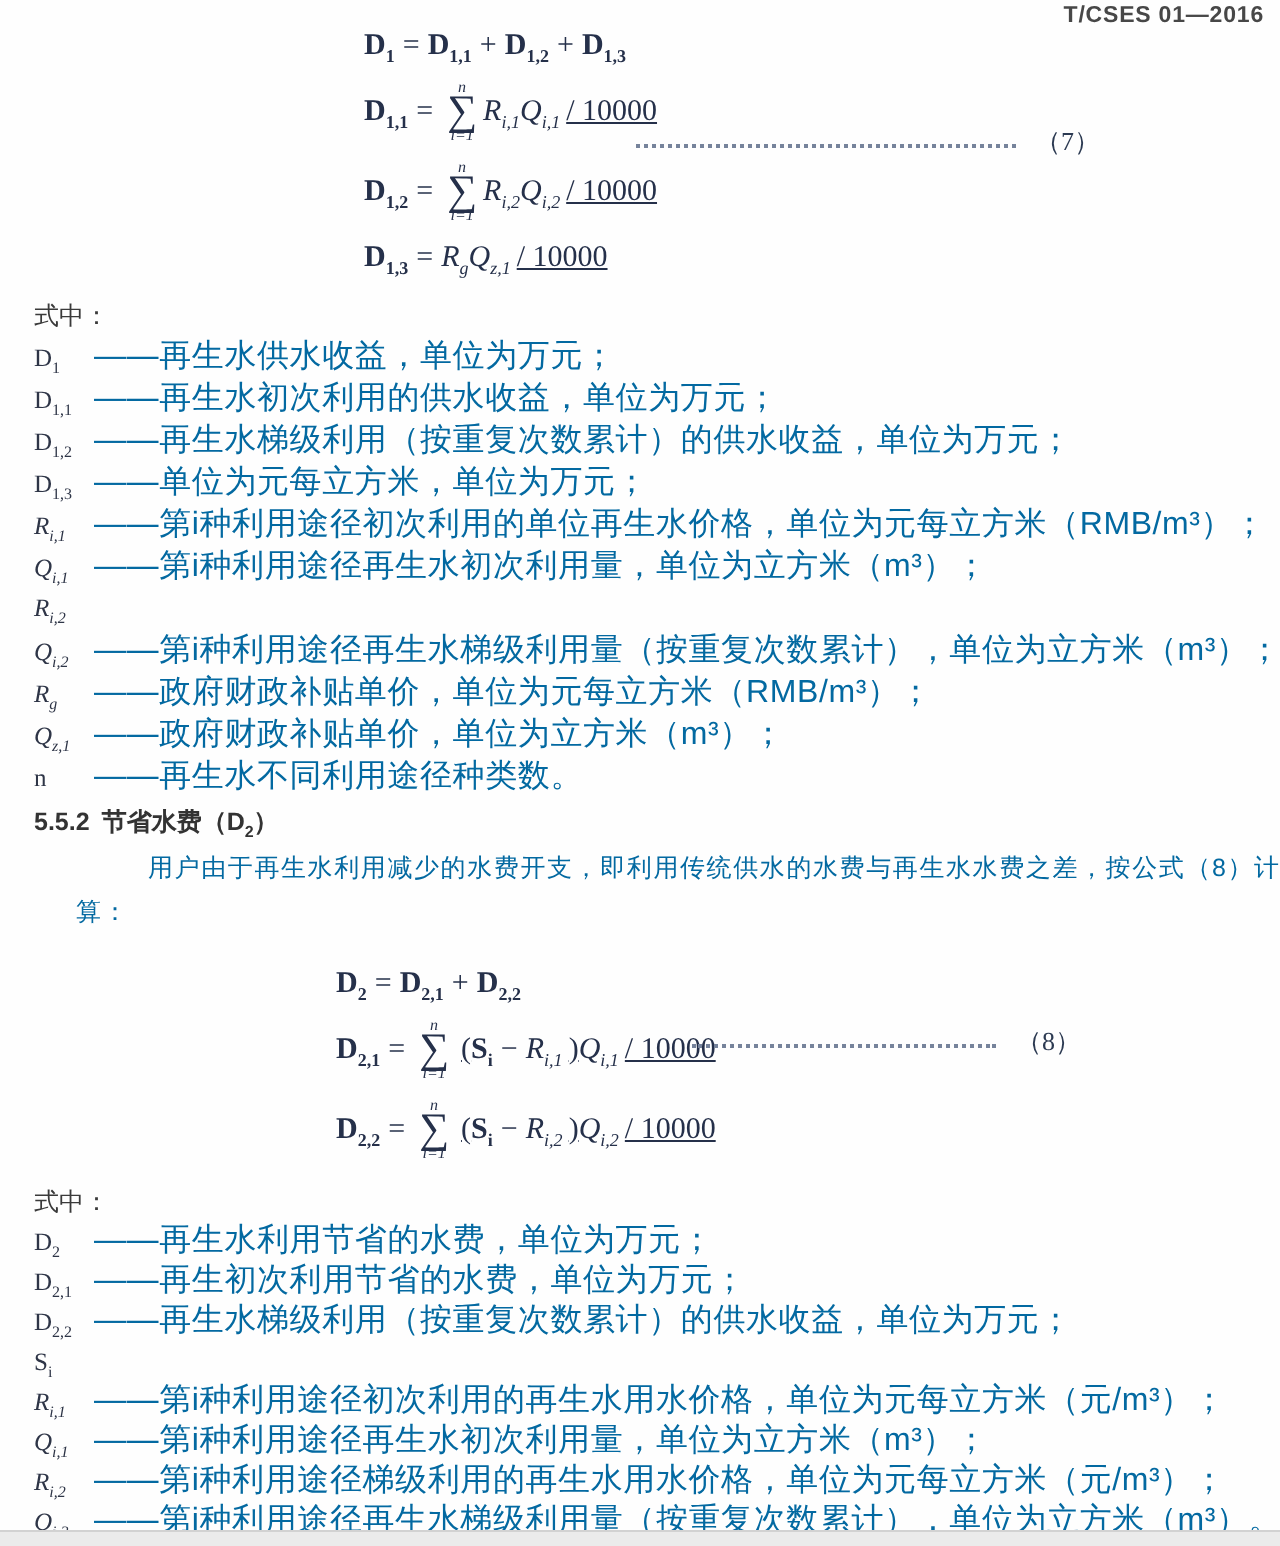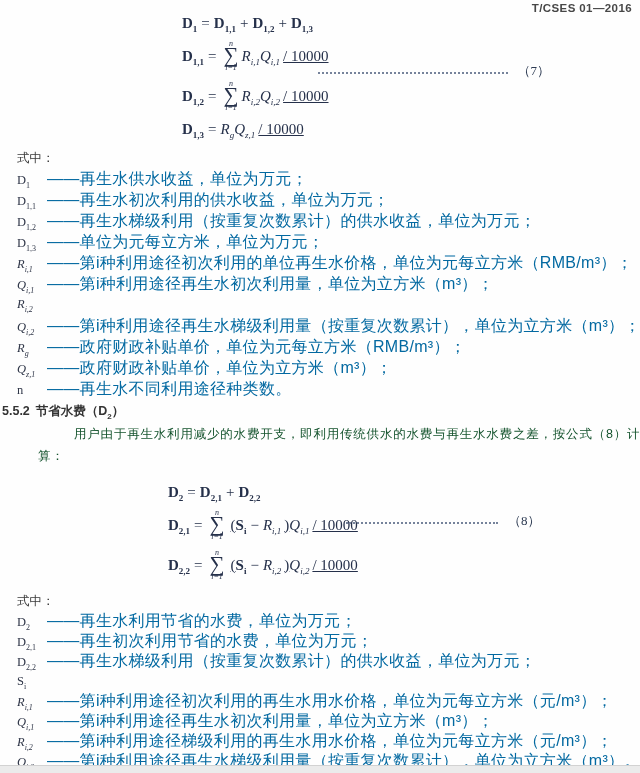--- a/index.html
+++ b/index.html
@@ -49,26 +49,26 @@
   
   .def-list{margin-left:17px;}
   .def-row{display:flex;align-items:baseline;height:21px;line-height:21px;white-space:nowrap;}
   .def-list2 .def-row{height:20px;line-height:20px;}
   .term{flex:none;width:30px;font-family:"Liberation Serif","DejaVu Serif",serif;
     font-size:12.5px;color:#2e3547;}
   .term-i{font-style:italic;}
   .term sub{font-size:8px;line-height:0;}
   .dtext{font-size:16px;color:#0369a1;letter-spacing:0.3px;}
   
-  .sec-heading{margin:2px 0 0 2px;height:20px;line-height:20px;
+  .sec-heading{margin:2px 0 0 17px;height:20px;line-height:20px;
     font-size:12.5px;font-weight:bold;color:#333;}
   .sec-heading sub{font-size:8px;}
   .sec-num{margin-right:6px;}
   
-  .para{margin:2px 0 0 38px;font-size:12.5px;color:#14532d;letter-spacing:0.8px;}
+  .para{margin:2px 0 0 38px;font-size:12.5px;color:#0369a1;letter-spacing:0.8px;}
   .para .p-line{height:22px;line-height:22px;white-space:nowrap;}
   .para .p-line.indent{padding-left:36px;}
   
   .page-edge{position:absolute;left:0;right:0;bottom:0;height:7px;
     background:#ebebeb;border-top:1px solid #d2d2d2;}
 </style>
 </head>
 <body>
 
 <div class="page">

